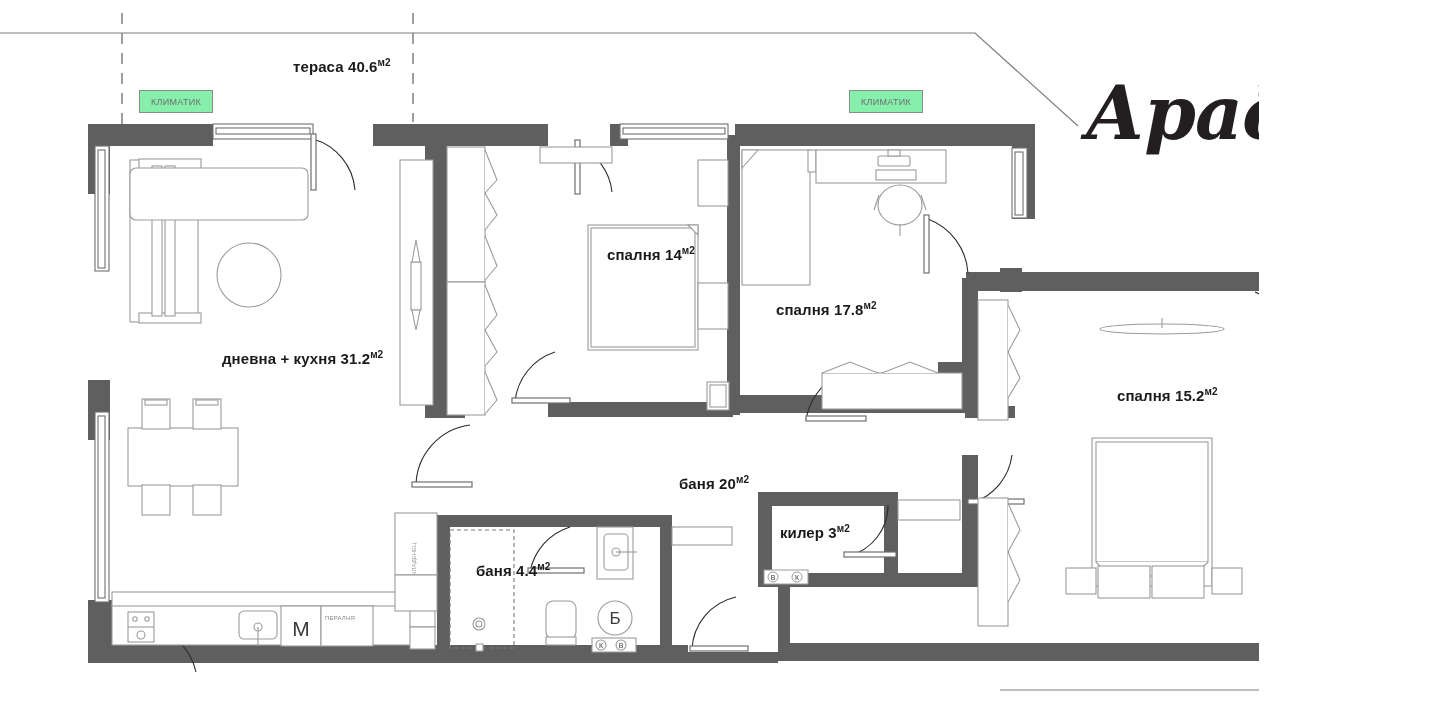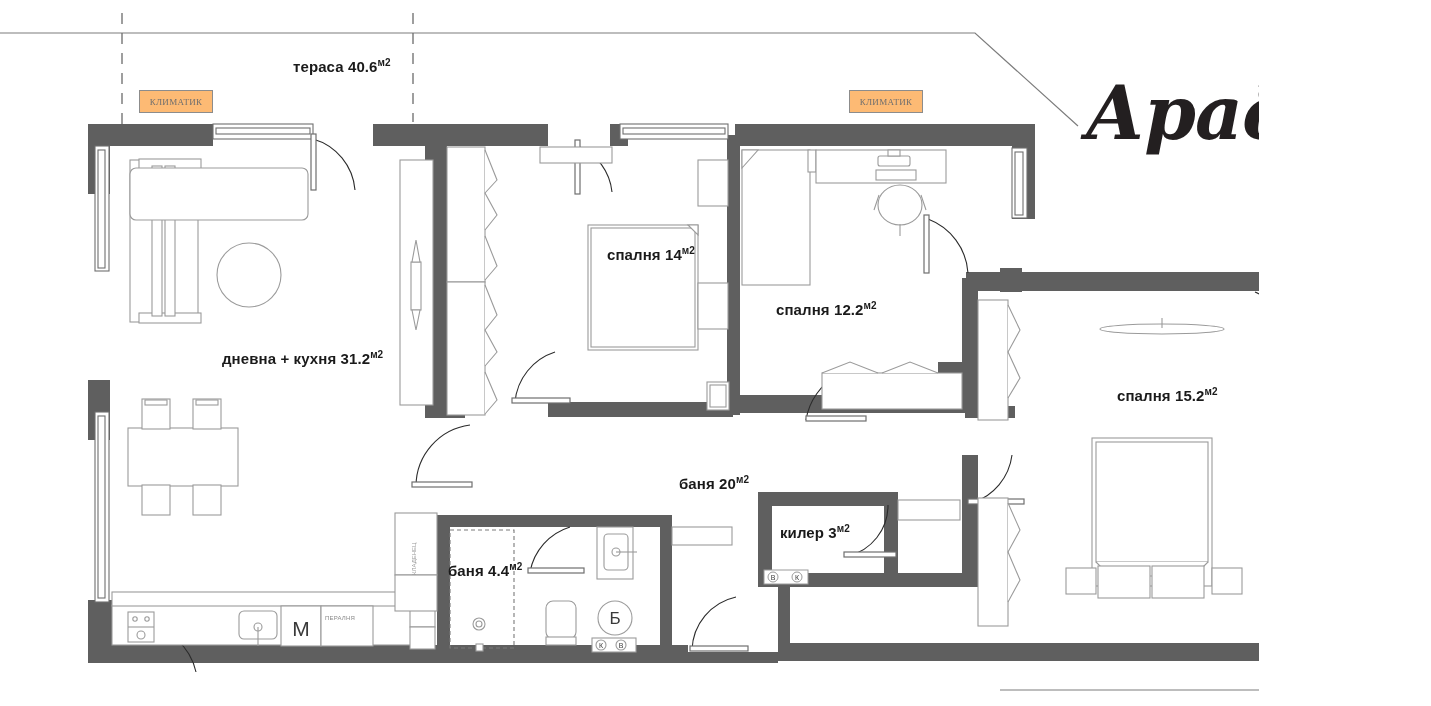--- a/index.html
+++ b/index.html
@@ -31,25 +31,25 @@
     letter-spacing: .1px;
   }
   .room-label sup {
     font-size: 10px;
     font-weight: bold;
     vertical-align: super;
     letter-spacing: 0;
   }
   .ac-box {
     position: absolute;
-    background: #fdba74;
+    background: #86efac;
     border: 1px solid #8c8c8c;
     color: #6e6e6e;
     font-size: 9px;
-    font-family: Liberation Serif, serif;
+    font-family: Liberation Sans, sans-serif;
     letter-spacing: .3px;
     display: flex;
     align-items: center;
     justify-content: center;
   }
   .tiny-label {
     position: absolute;
     font-family: "Liberation Sans", sans-serif;
     font-size: 6px;
     color: #8a8a8a;
@@ -382,29 +382,29 @@
       <rect x="898" y="500" width="62" height="20"></rect>
     </g>
   </svg>
 
   <div class="room-label" style="left:293px; top:57px;"><span>тераса</span>&nbsp;<span>40.6</span><sup>м2</sup></div>
 
   <div class="room-label" style="left:222px; top:349px;"><span>дневна + кухня</span>&nbsp;<span>31.2</span><sup>м2</sup></div>
 
   <div class="room-label" style="left:607px; top:245px;text-align:right;"><span>спалня</span>&nbsp;<span>14</span><sup>м2</sup></div>
 
-  <div class="room-label" style="left:776px; top:300px;"><span>спалня</span>&nbsp;<span>12.2</span><sup>м2</sup></div>
+  <div class="room-label" style="left:776px; top:300px;"><span>спалня</span>&nbsp;<span>17.8</span><sup>м2</sup></div>
 
   <div class="room-label" style="left:1117px; top:386px;text-align:right;"><span>спалня</span>&nbsp;<span>15.2</span><sup>м2</sup></div>
 
   <div class="room-label" style="left:679px; top:474px;"><span>баня</span>&nbsp;<span>20</span><sup>м2</sup></div>
 
   <div class="room-label" style="left:780px; top:523px;text-align:right;"><span>килер</span>&nbsp;<span>3</span><sup>м2</sup></div>
 
-  <div class="room-label" style="left:448px; top:561px;text-align:center;"><span>баня</span>&nbsp;<span>4.4</span><sup>м2</sup></div>
+  <div class="room-label" style="left:476px; top:561px;text-align:center;"><span>баня</span>&nbsp;<span>4.4</span><sup>м2</sup></div>
 
   <div class="ac-box" style="left:139px; top:90px; width:72px; height:21px;">КЛИМАТИК</div>
   <div class="ac-box" style="left:849px; top:90px; width:72px; height:21px;">КЛИМАТИК</div>
 
   <div class="glyph" style="left:281px; top:613px; width:40px; height:30px; font-size:21px;">M</div>
   <div class="tiny-label" style="left:325px; top:615px;">ПЕРАЛНЯ</div>
   <div class="glyph" style="left:598px; top:606px; width:34px; height:24px; font-size:17px;">Б</div>
 
   <div class="glyph" style="left:596px; top:640px; width:10px; height:10px; font-size:7px;">К</div>
   <div class="glyph" style="left:616px; top:640px; width:10px; height:10px; font-size:7px;">В</div>

